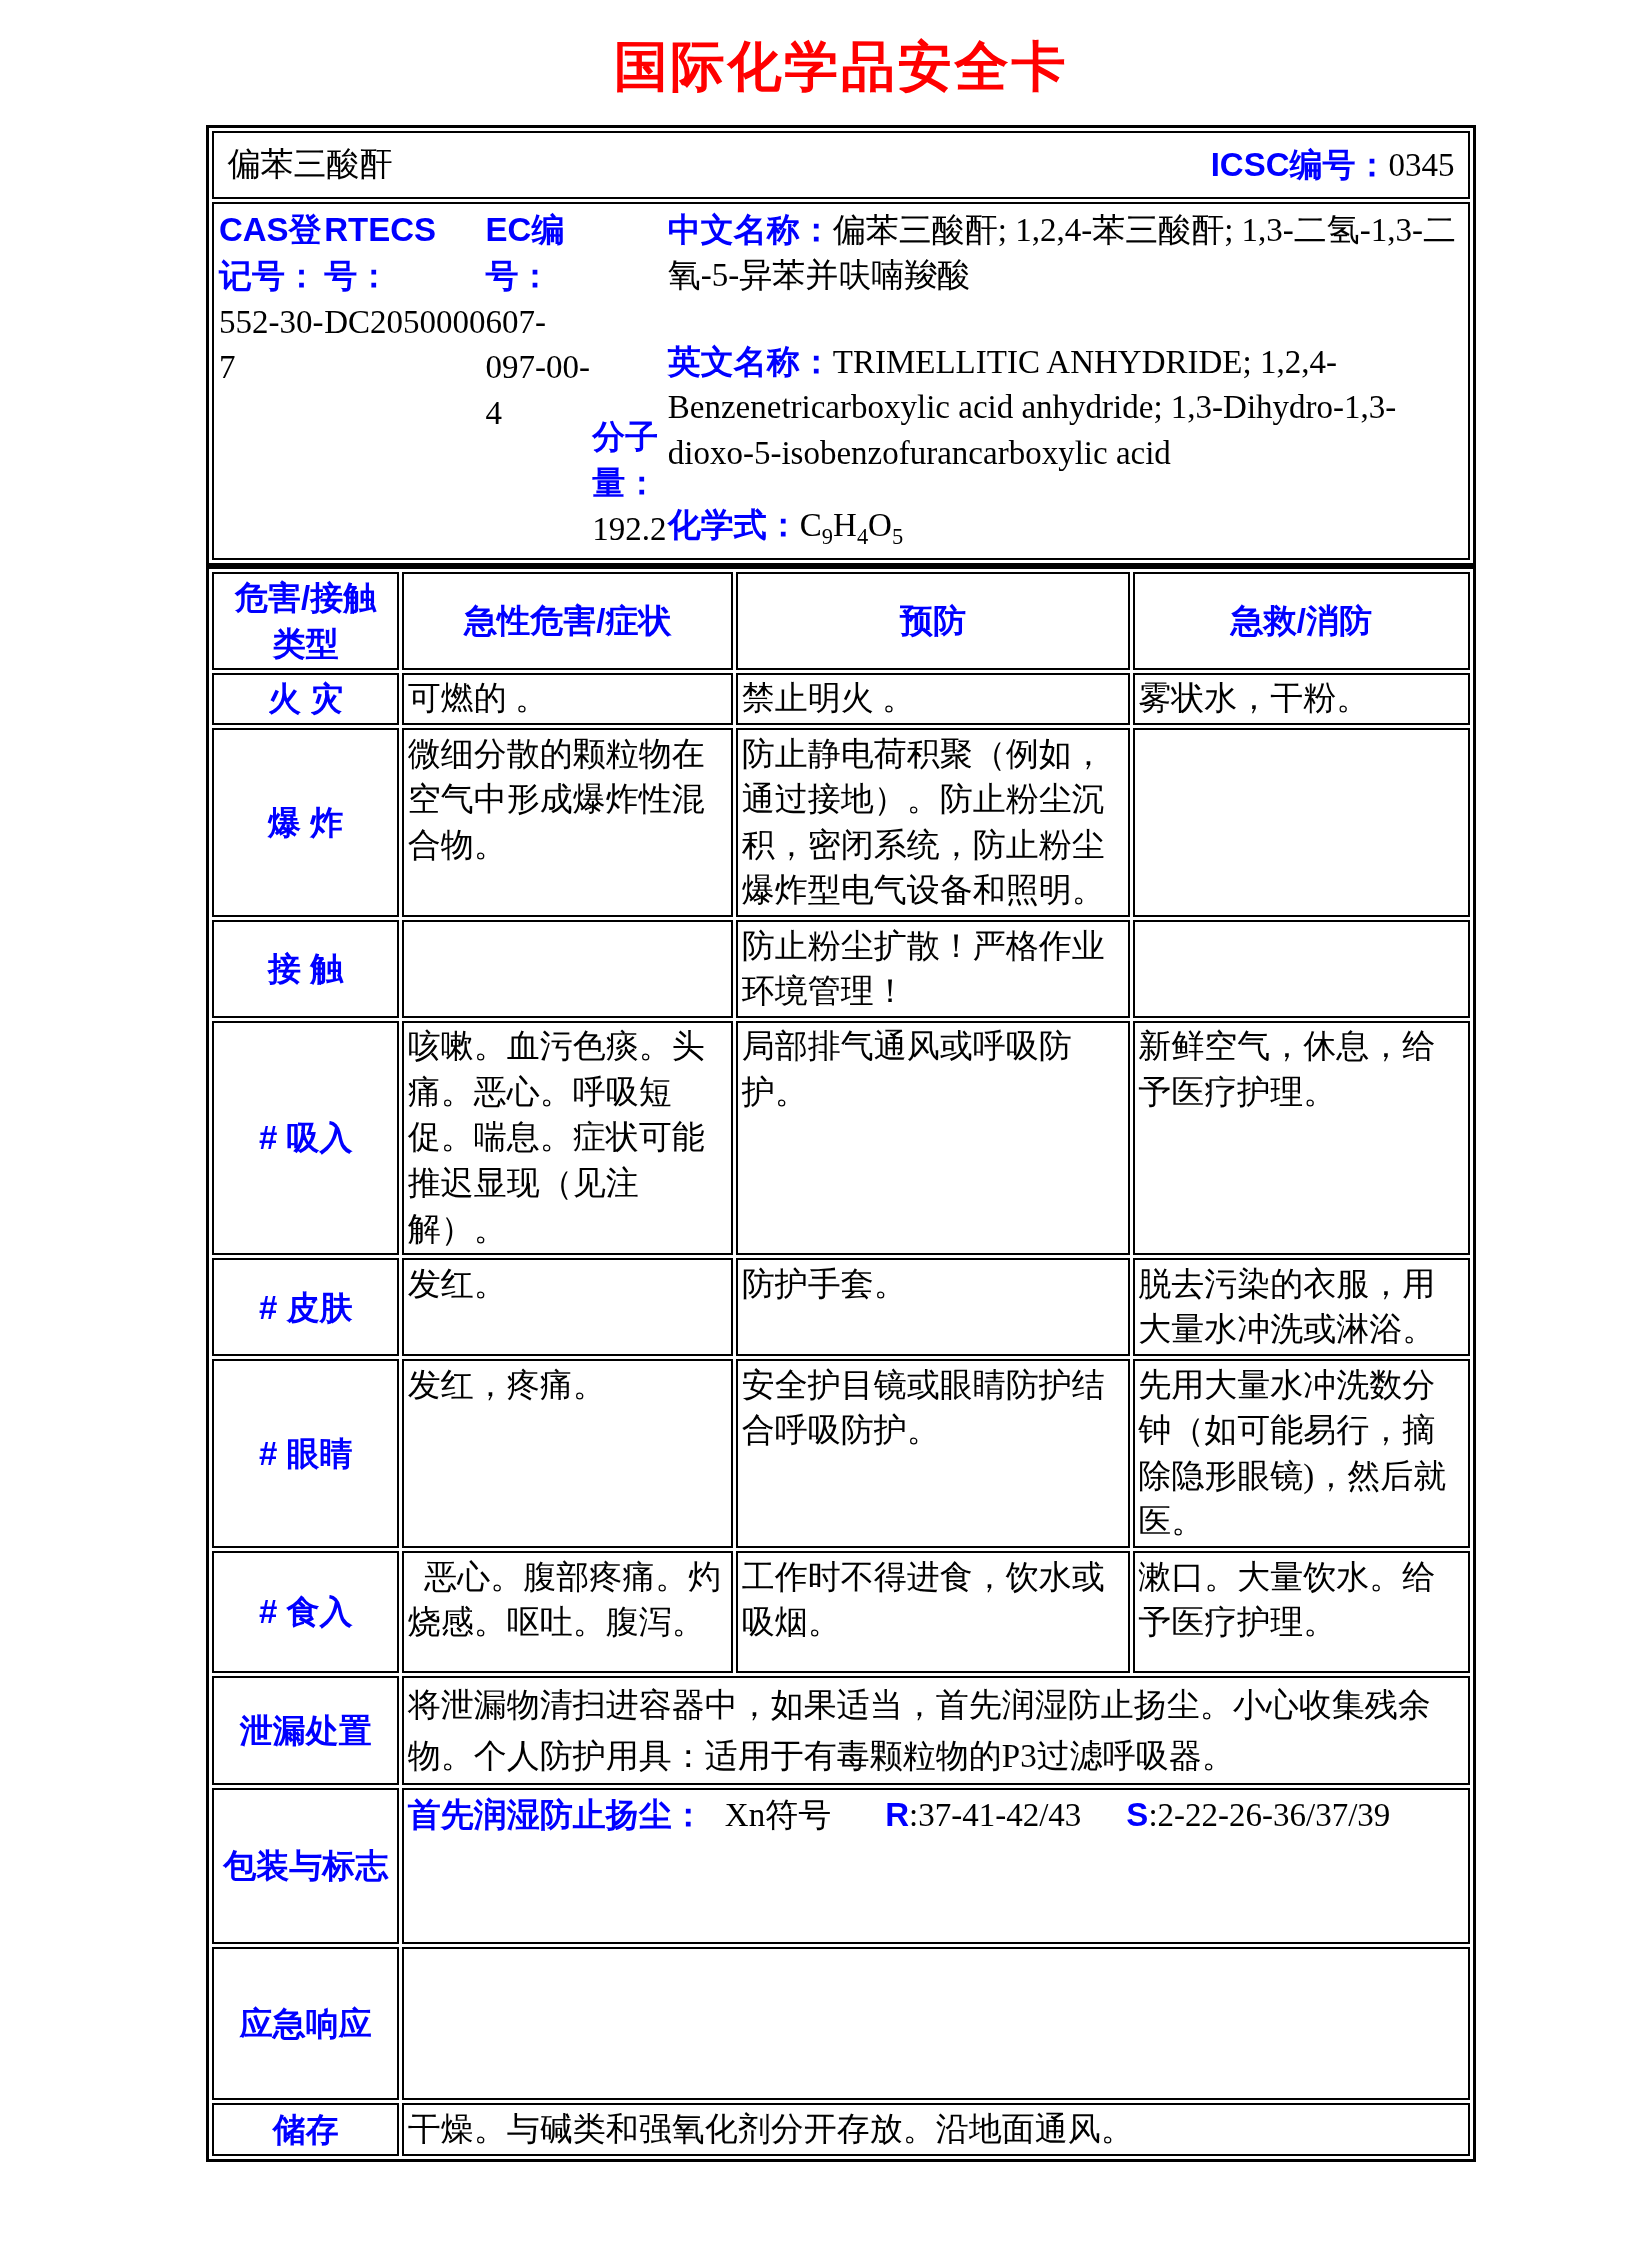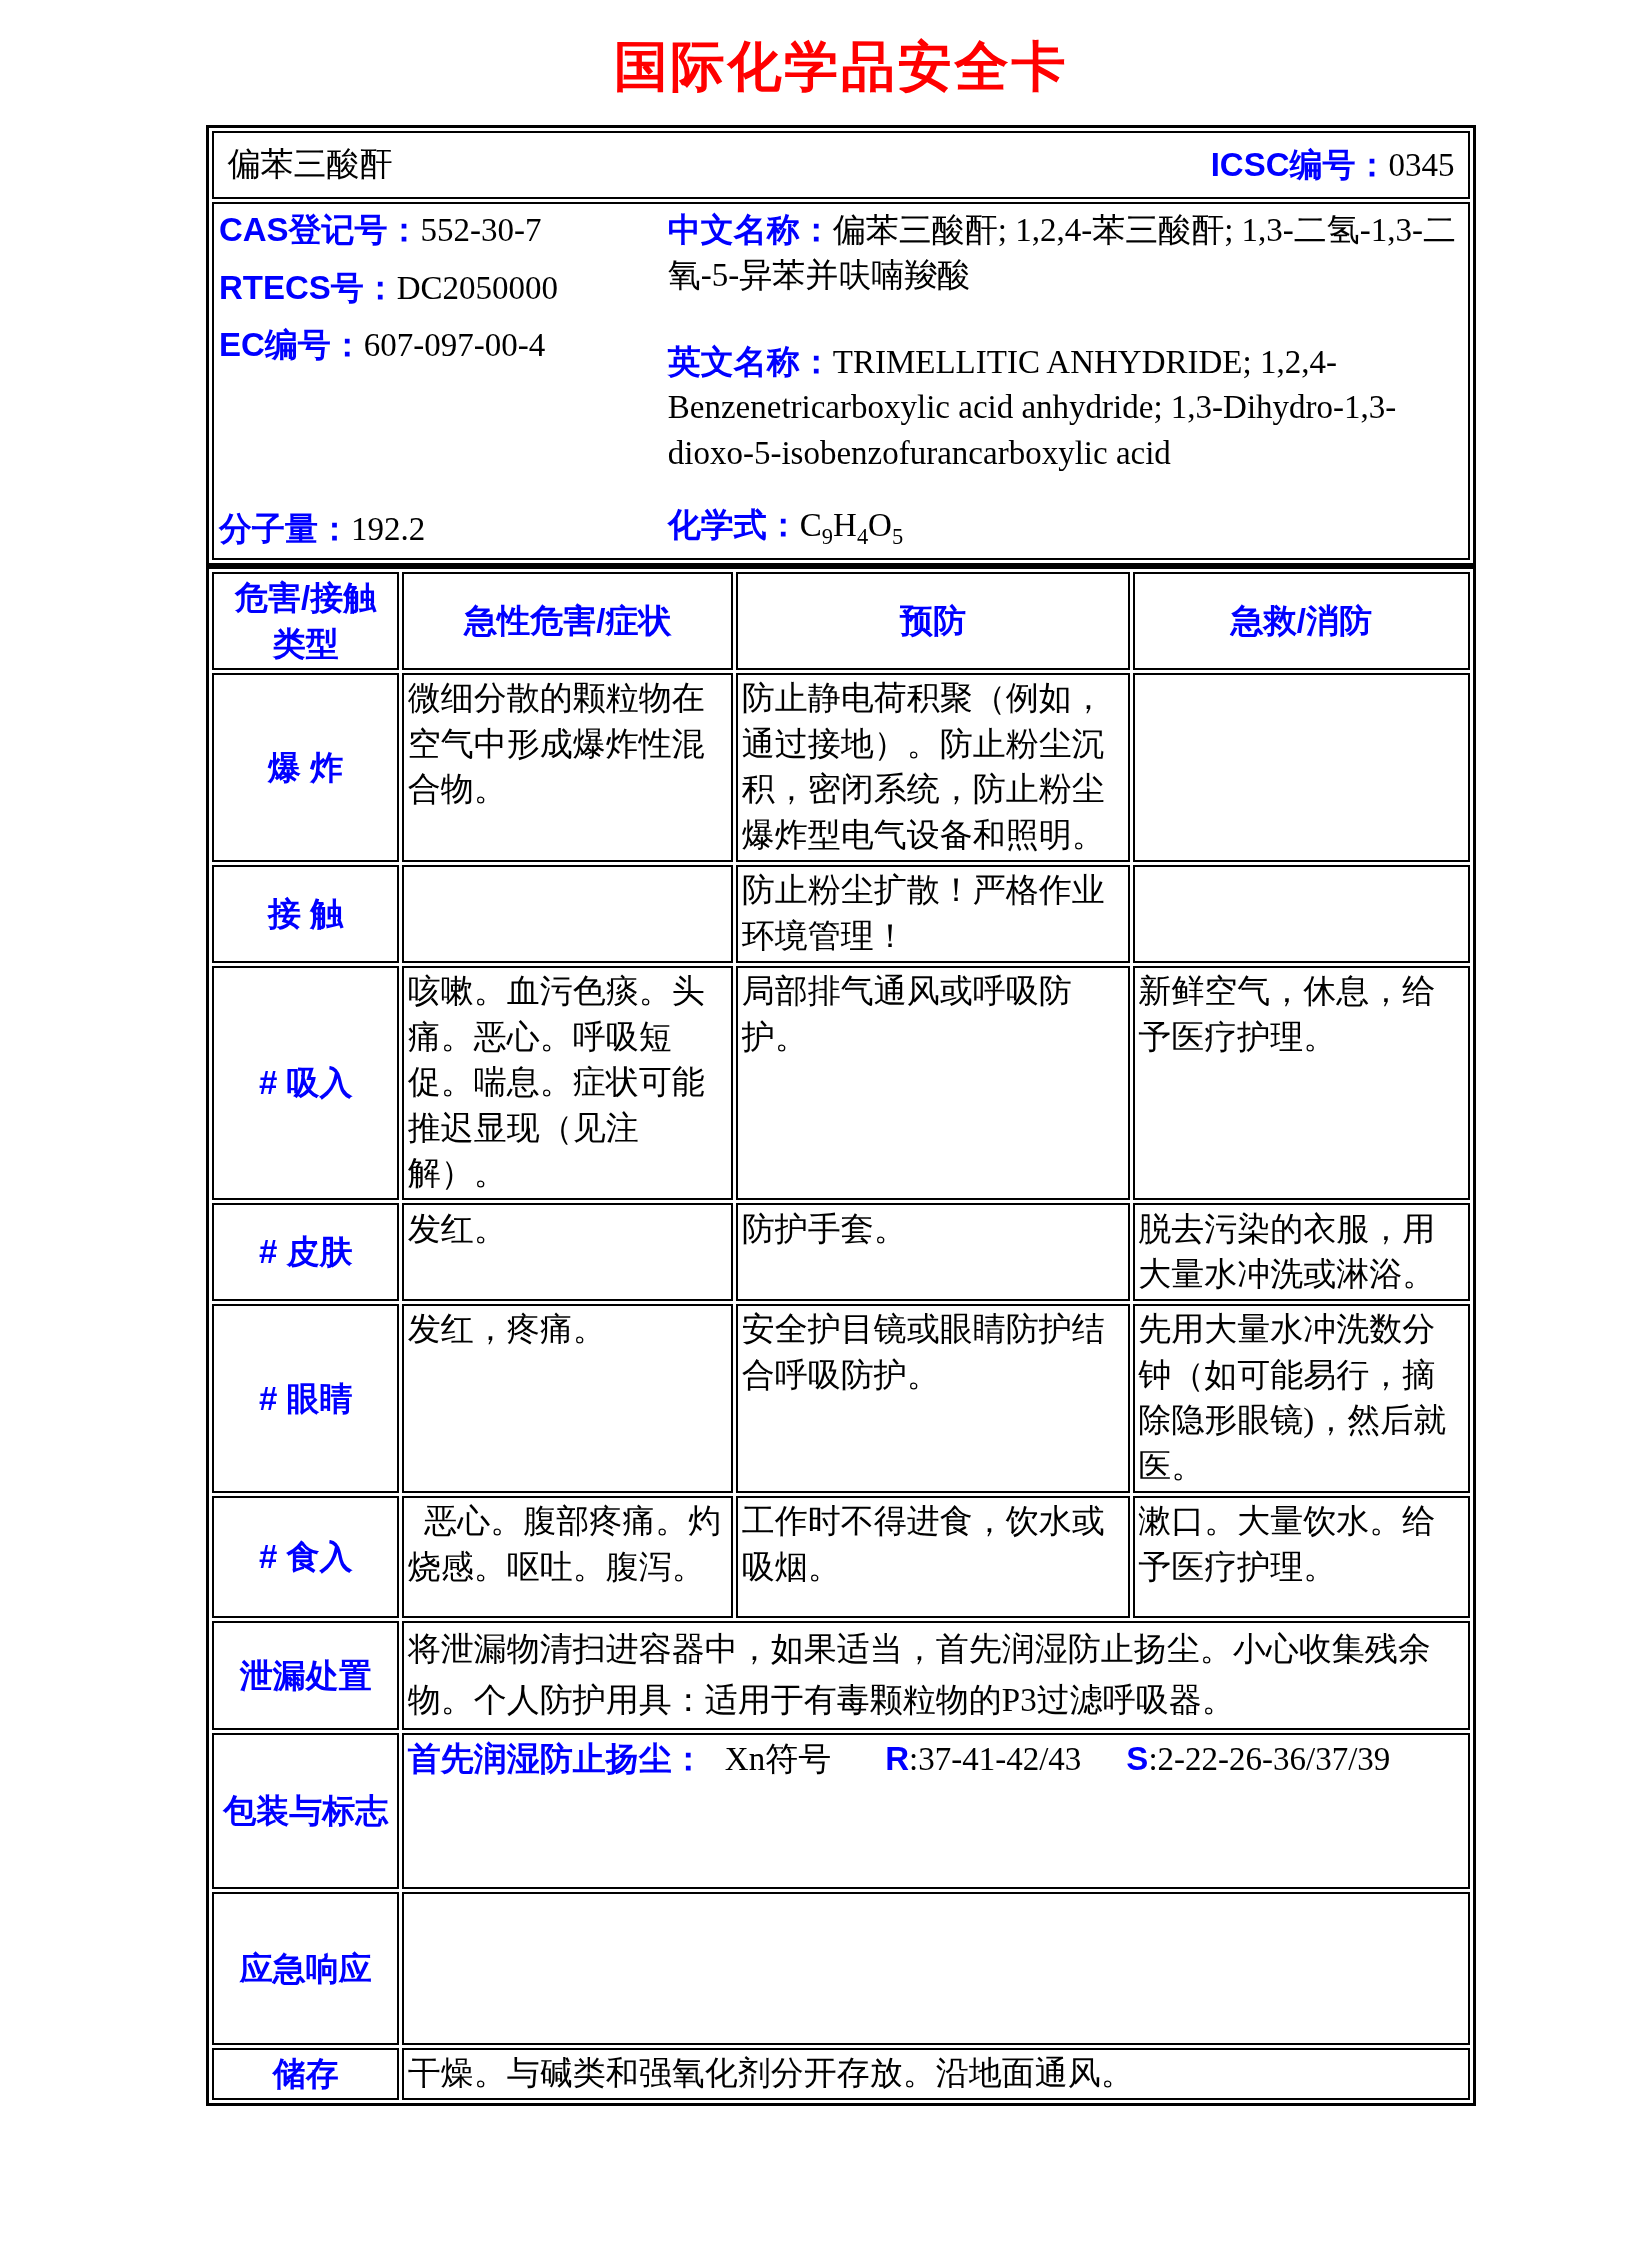--- a/index.html
+++ b/index.html
@@ -58,21 +58,20 @@
     justify-content: space-between;
     align-items: center;
     padding: 0 10px;
   }
   
   .info-row td { height: 358px; }
   .info-flex { display: flex; width: 100%; height: 100%; }
   .info-left {
     width: 36%;
     display: flex;
-    flex-direction: column;
     padding: 1.4px 0 4.3px 1.4px;
     box-sizing: border-box;
   }
   .info-right {
     width: 64%;
     display: flex;
     flex-direction: column;
     padding: 1.4px 0 4.3px 1.4px;
     box-sizing: border-box;
   }
@@ -171,20 +170,26 @@
         <tr class="h-header">
       <td class="lbl hdr">
         <div>危害/接触</div>
         <div>类型</div>
       </td>
       <td class="lbl hdr">急性危害/症状</td>
       <td class="lbl hdr">预防</td>
       <td class="lbl hdr">急救/消防</td>
     </tr>
 
+    <tr class="h-fire">
+      <td class="lbl">火 灾</td>
+      <td class="content">可燃的 。</td>
+      <td class="content">禁止明火 。</td>
+      <td class="content">雾状水，干粉。</td>
+    </tr>
 
     <tr class="h-expl">
       <td class="lbl">爆 炸</td>
       <td class="content">微细分散的颗粒物在空气中形成爆炸性混合物。</td>
       <td class="content">防止静电荷积聚（例如，通过接地）。防止粉尘沉积，密闭系统，防止粉尘爆炸型电气设备和照明。</td>
       <td class="content"></td>
     </tr>
 
     <tr class="h-cont">
       <td class="lbl">接 触</td>

